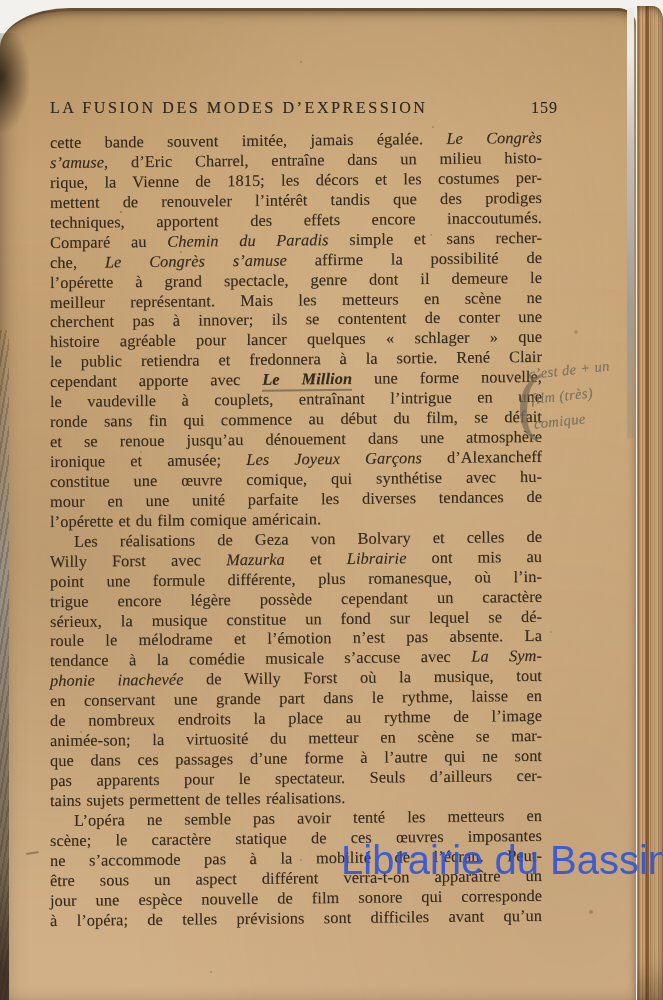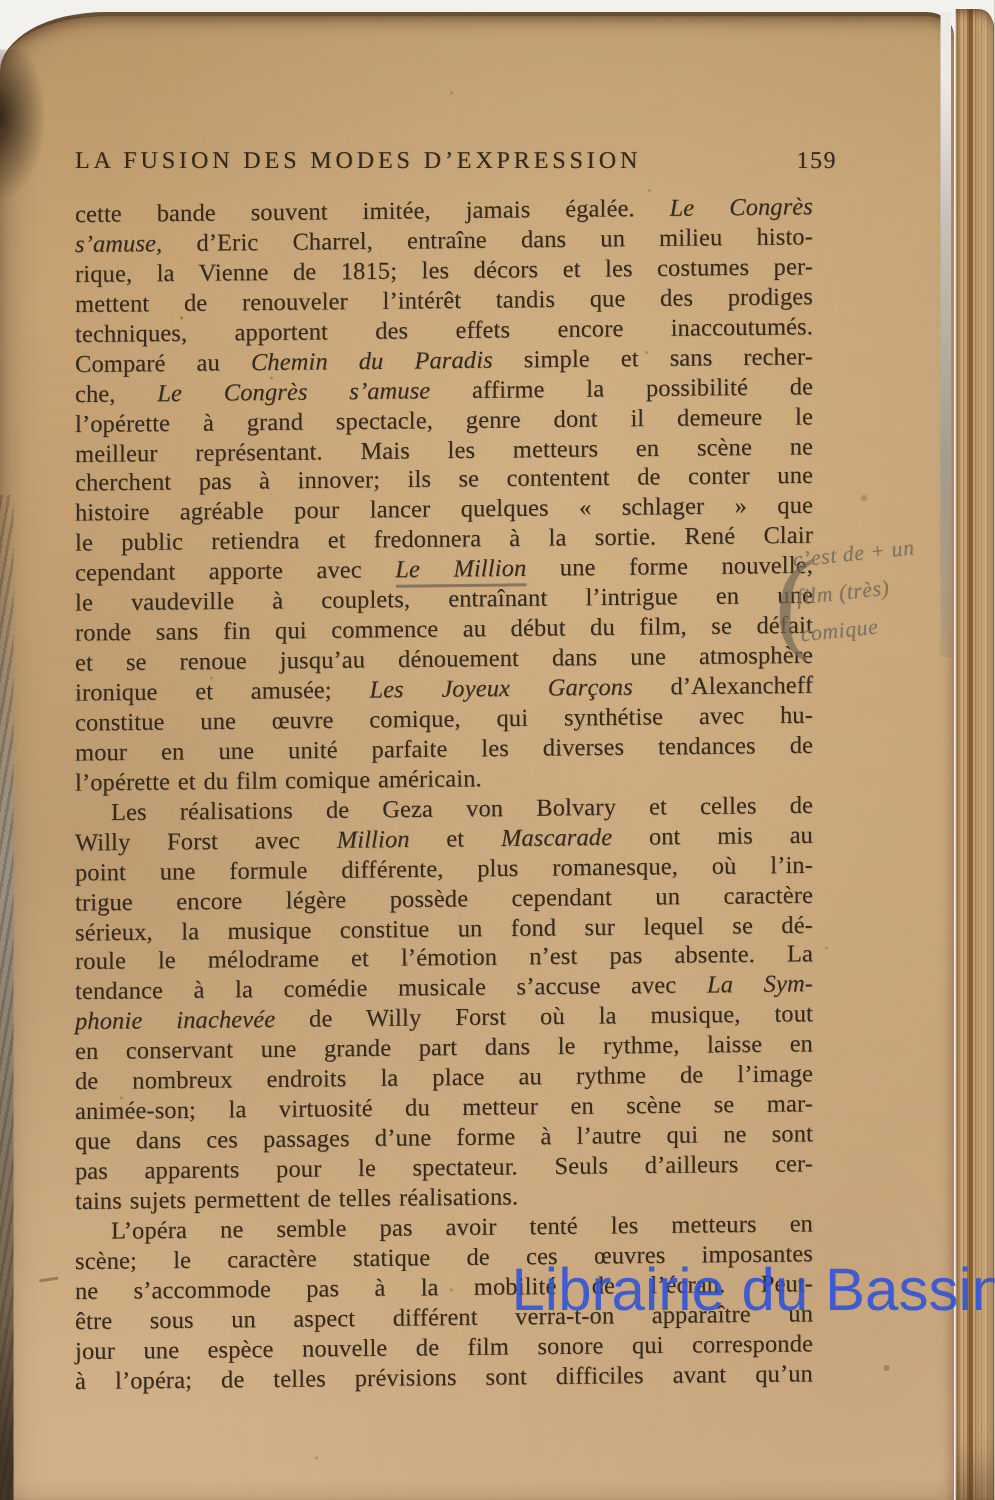--- a/index.html
+++ b/index.html
@@ -58,21 +58,21 @@
 
   
   .text-block{position:absolute;left:50px;top:133px;width:492px;
     transform:skewY(-0.6deg);transform-origin:0 0;
     color:#352a1d;font-size:16.3px;line-height:19.95px;word-spacing:1px;letter-spacing:.1px;
     text-shadow:.3px .3px .5px rgba(53,42,29,.35);}
   .line{height:19.95px;text-align:justify;text-align-last:justify;text-justify:inter-word;white-space:nowrap;}
   .line.flush{text-align-last:left;}
   .line.indent{padding-left:24px;}
   .it{font-style:italic;}
-  .pencil-u{border-bottom:2px solid rgba(98,87,68,.65);padding-bottom:1px;}
+  .pencil-u{border-bottom:2px solid rgba(98,87,68,.65);padding-bottom:1px;font-weight:bold;}
 
   
   .margin-note{position:absolute;left:531px;top:355px;width:132px;
     transform:rotate(-6deg);color:#7f7460;font-style:italic;
     font-size:14.5px;line-height:25px;letter-spacing:.4px;
     text-shadow:0 0 .6px rgba(127,116,96,.6);}
   .note-brace{position:absolute;left:517px;top:362px;font-size:76px;
     color:rgba(118,107,88,.72);transform:rotate(3deg);font-style:normal;line-height:76px;}
   .pencil-dash{position:absolute;left:26px;top:852px;width:13px;height:2px;
     background:rgba(100,88,70,.55);transform:rotate(-8deg);border-radius:1px;}
@@ -117,21 +117,21 @@
       <div class="line"><span>le public retiendra et fredonnera à la sortie. René Clair</span></div>
       <div class="line"><span>cependant apporte avec </span><span class="it pencil-u">Le Million</span><span> une forme nouvelle,</span></div>
       <div class="line"><span>le vaudeville à couplets, entraînant l’intrigue en une</span></div>
       <div class="line"><span>ronde sans fin qui commence au début du film, se défait</span></div>
       <div class="line"><span>et se renoue jusqu’au dénouement dans une atmosphère</span></div>
       <div class="line"><span>ironique et amusée; </span><span class="it">Les Joyeux Garçons</span><span> d’Alexancheff</span></div>
       <div class="line"><span>constitue une œuvre comique, qui synthétise avec hu-</span></div>
       <div class="line"><span>mour en une unité parfaite les diverses tendances de</span></div>
       <div class="line flush"><span>l’opérette et du film comique américain.</span></div>
       <div class="line indent"><span>Les réalisations de Geza von Bolvary et celles de</span></div>
-      <div class="line"><span>Willy Forst avec </span><span class="it">Million</span><span> et </span><span class="it">Mascarade</span><span> ont mis au</span></div>
+      <div class="line"><span>Willy Forst avec </span><span class="it">Mazurka</span><span> et </span><span class="it">Librairie</span><span> ont mis au</span></div>
       <div class="line"><span>point une formule différente, plus romanesque, où l’in-</span></div>
       <div class="line"><span>trigue encore légère possède cependant un caractère</span></div>
       <div class="line"><span>sérieux, la musique constitue un fond sur lequel se dé-</span></div>
       <div class="line"><span>roule le mélodrame et l’émotion n’est pas absente. La</span></div>
       <div class="line"><span>tendance à la comédie musicale s’accuse avec </span><span class="it">La Sym-</span></div>
       <div class="line"><span class="it">phonie inachevée</span><span> de Willy Forst où la musique, tout</span></div>
       <div class="line"><span>en conservant une grande part dans le rythme, laisse en</span></div>
       <div class="line"><span>de nombreux endroits la place au rythme de l’image</span></div>
       <div class="line"><span>animée-son; la virtuosité du metteur en scène se mar-</span></div>
       <div class="line"><span>que dans ces passages d’une forme à l’autre qui ne sont</span></div>

